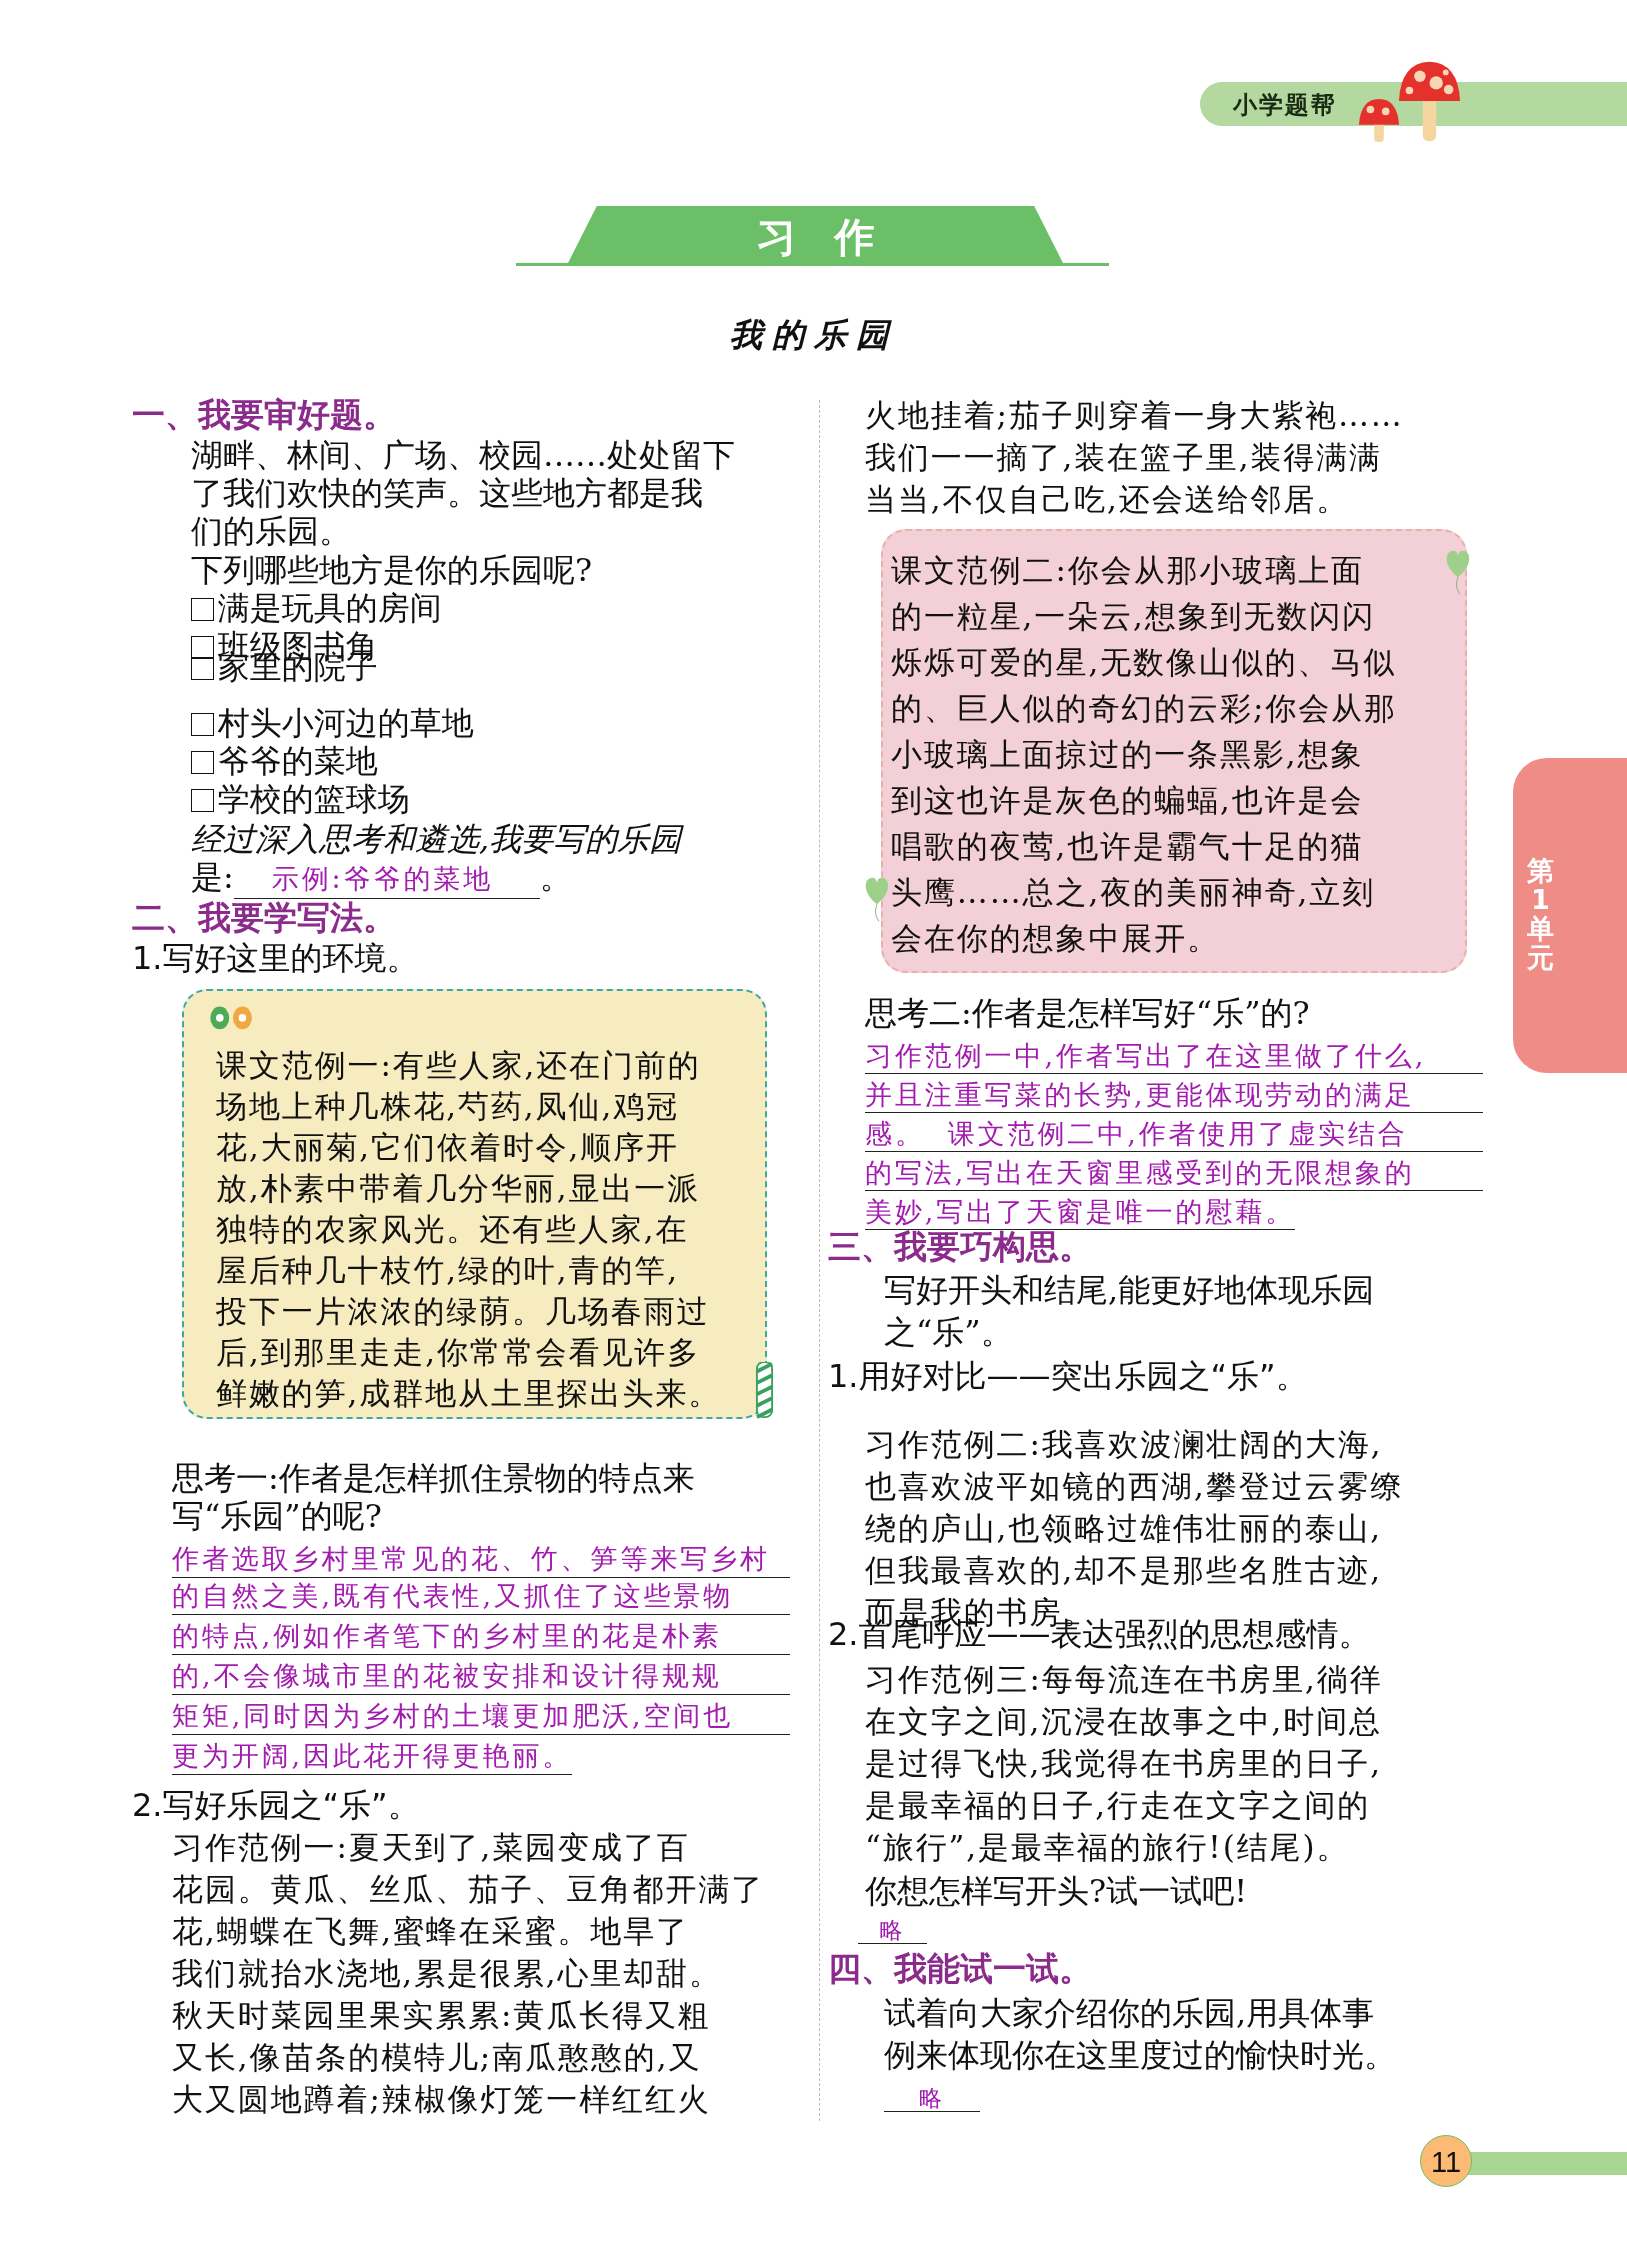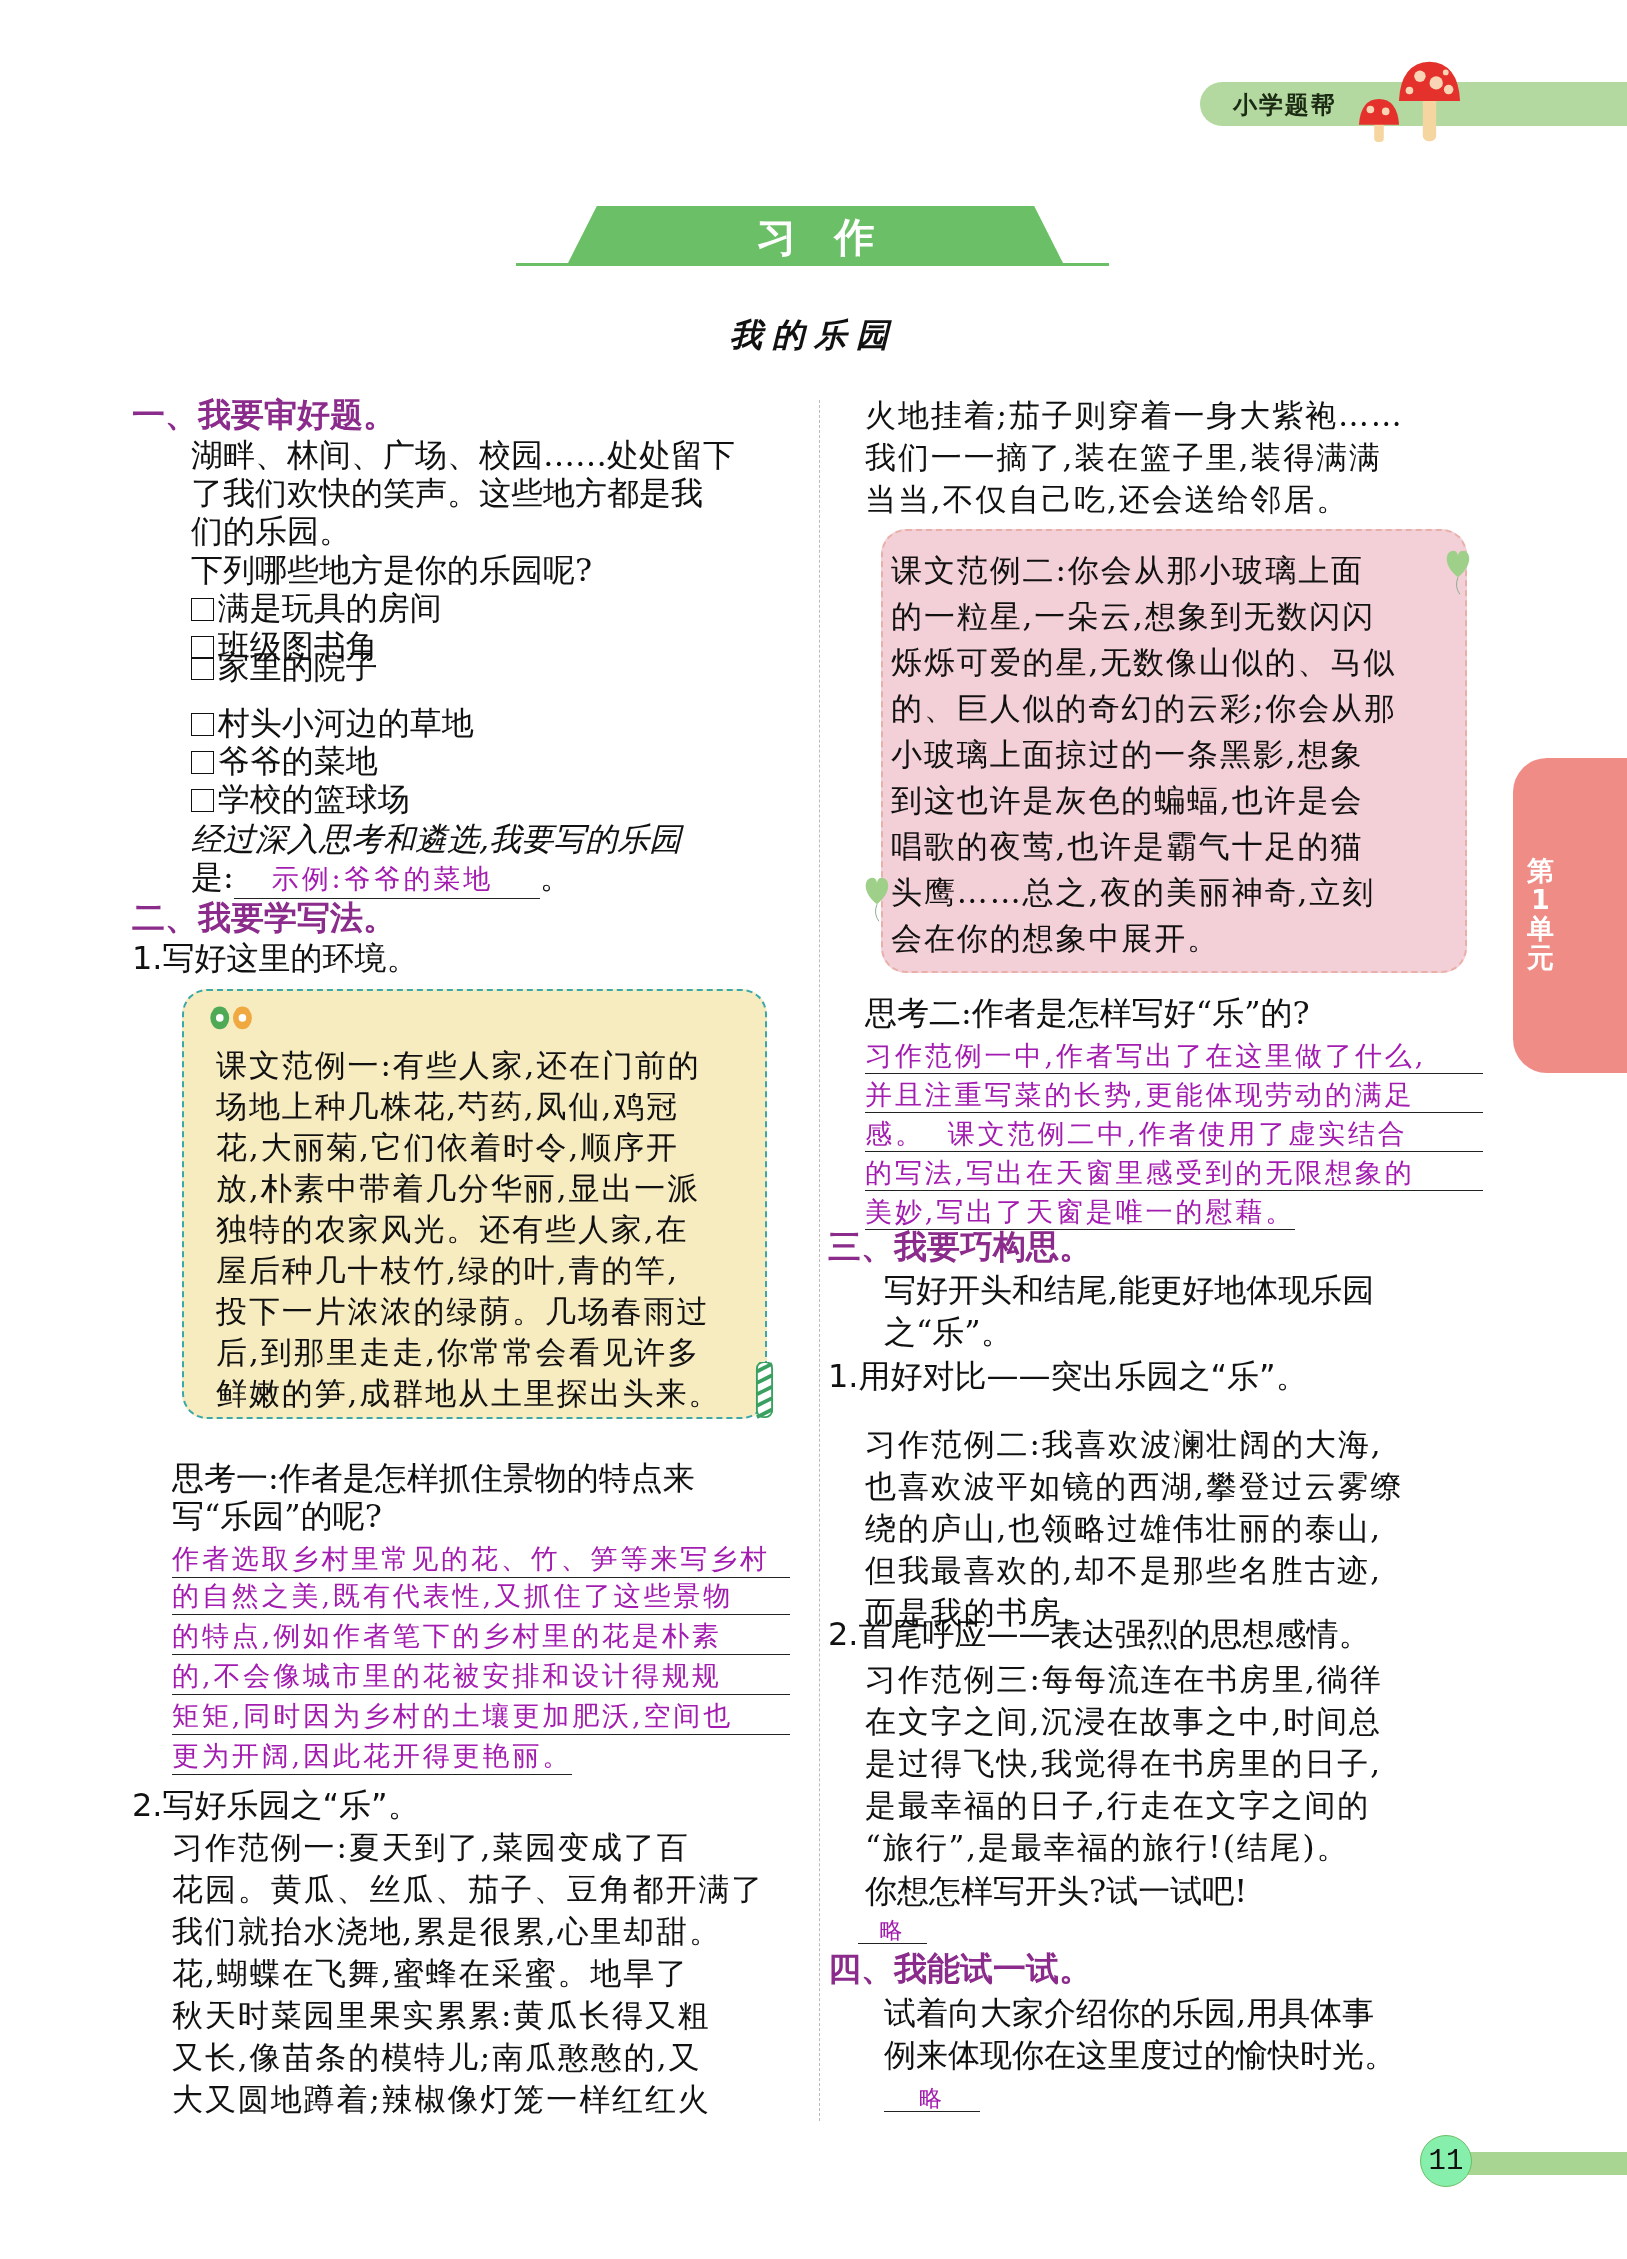--- a/index.html
+++ b/index.html
@@ -47,22 +47,22 @@
   
   .side-tab { left:1513px; top:758px; width:115px; height:315px; background:#f08c86;
               border-radius:34px 0 0 34px; }
   .side-tab-text { left:1513px; top:856px; width:55px; text-align:center; color:#fff;
                    font-family:"DejaVu Sans","Liberation Sans",sans-serif; font-weight:bold;
                    font-size:27px; line-height:29px; }
 
   
   .page-strip { left:1467px; top:2152px; width:161px; height:23px; background:#a8d692; }
   .page-num { left:1420px; top:2135px; width:52px; height:52px; border:1.9px solid #6bbf66;
-              border-radius:50%; background:#86efac; text-align:center; line-height:52px;
-              font-family:Liberation Mono, monospace; font-size:29px;
+              border-radius:50%; background:#fdba74; text-align:center; line-height:52px;
+              font-family:Liberation Sans, sans-serif; font-size:29px;
               box-sizing:border-box; }
 </style>
 </head>
 <body>
 
 <div class="abs brand-strip"></div>
 <div class="abs brand-text">小学题帮</div>
 <svg class="abs mushroom-big" width="67" height="86" viewBox="0 0 70 90">
   <rect x="28" y="38" width="14" height="48" rx="6" fill="#f5d6a0"></rect>
   <path d="M3 44 Q5 4 35 3 Q65 4 67 44 Z" fill="#e4312b"></path>
@@ -139,22 +139,22 @@
   <div class="answer" style="line-height:36px;margin-bottom:2.9px;">的特点,例如作者笔下的乡村里的花是朴素</div>
   <div class="answer" style="line-height:36px;margin-bottom:2.9px;">的,不会像城市里的花被安排和设计得规规</div>
   <div class="answer" style="line-height:36px;margin-bottom:2.9px;">矩矩,同时因为乡村的土壤更加肥沃,空间也</div>
   <div class="answer" style="line-height:36px;display:inline-block;">更为开阔,因此花开得更艳丽。</div>
 </div>
 
 <div class="line sans" style="left:132px;top:1786px;">2.写好乐园之“乐”。</div>
 <div class="abs box-text" style="left:172px;top:1826px;line-height:42px;">
   <div>习作范例一:夏天到了,菜园变成了百</div>
     <div>花园。黄瓜、丝瓜、茄子、豆角都开满了</div>
-  <div>我们就抬水浇地,累是很累,心里却甜。</div>
-    <div>花,蝴蝶在飞舞,蜜蜂在采蜜。地旱了</div>
+  <div>花,蝴蝶在飞舞,蜜蜂在采蜜。地旱了</div>
+    <div>我们就抬水浇地,累是很累,心里却甜。</div>
   <div>秋天时菜园里果实累累:黄瓜长得又粗</div>
     <div>又长,像苗条的模特儿;南瓜憨憨的,又</div>
   <div>大又圆地蹲着;辣椒像灯笼一样红红火</div>
 </div>
 
 <div class="abs box-text" style="left:865px;top:394px;line-height:42px;">
   <div>火地挂着;茄子则穿着一身大紫袍……</div>
     <div>我们一一摘了,装在篮子里,装得满满</div>
   <div>当当,不仅自己吃,还会送给邻居。</div>
 </div>

